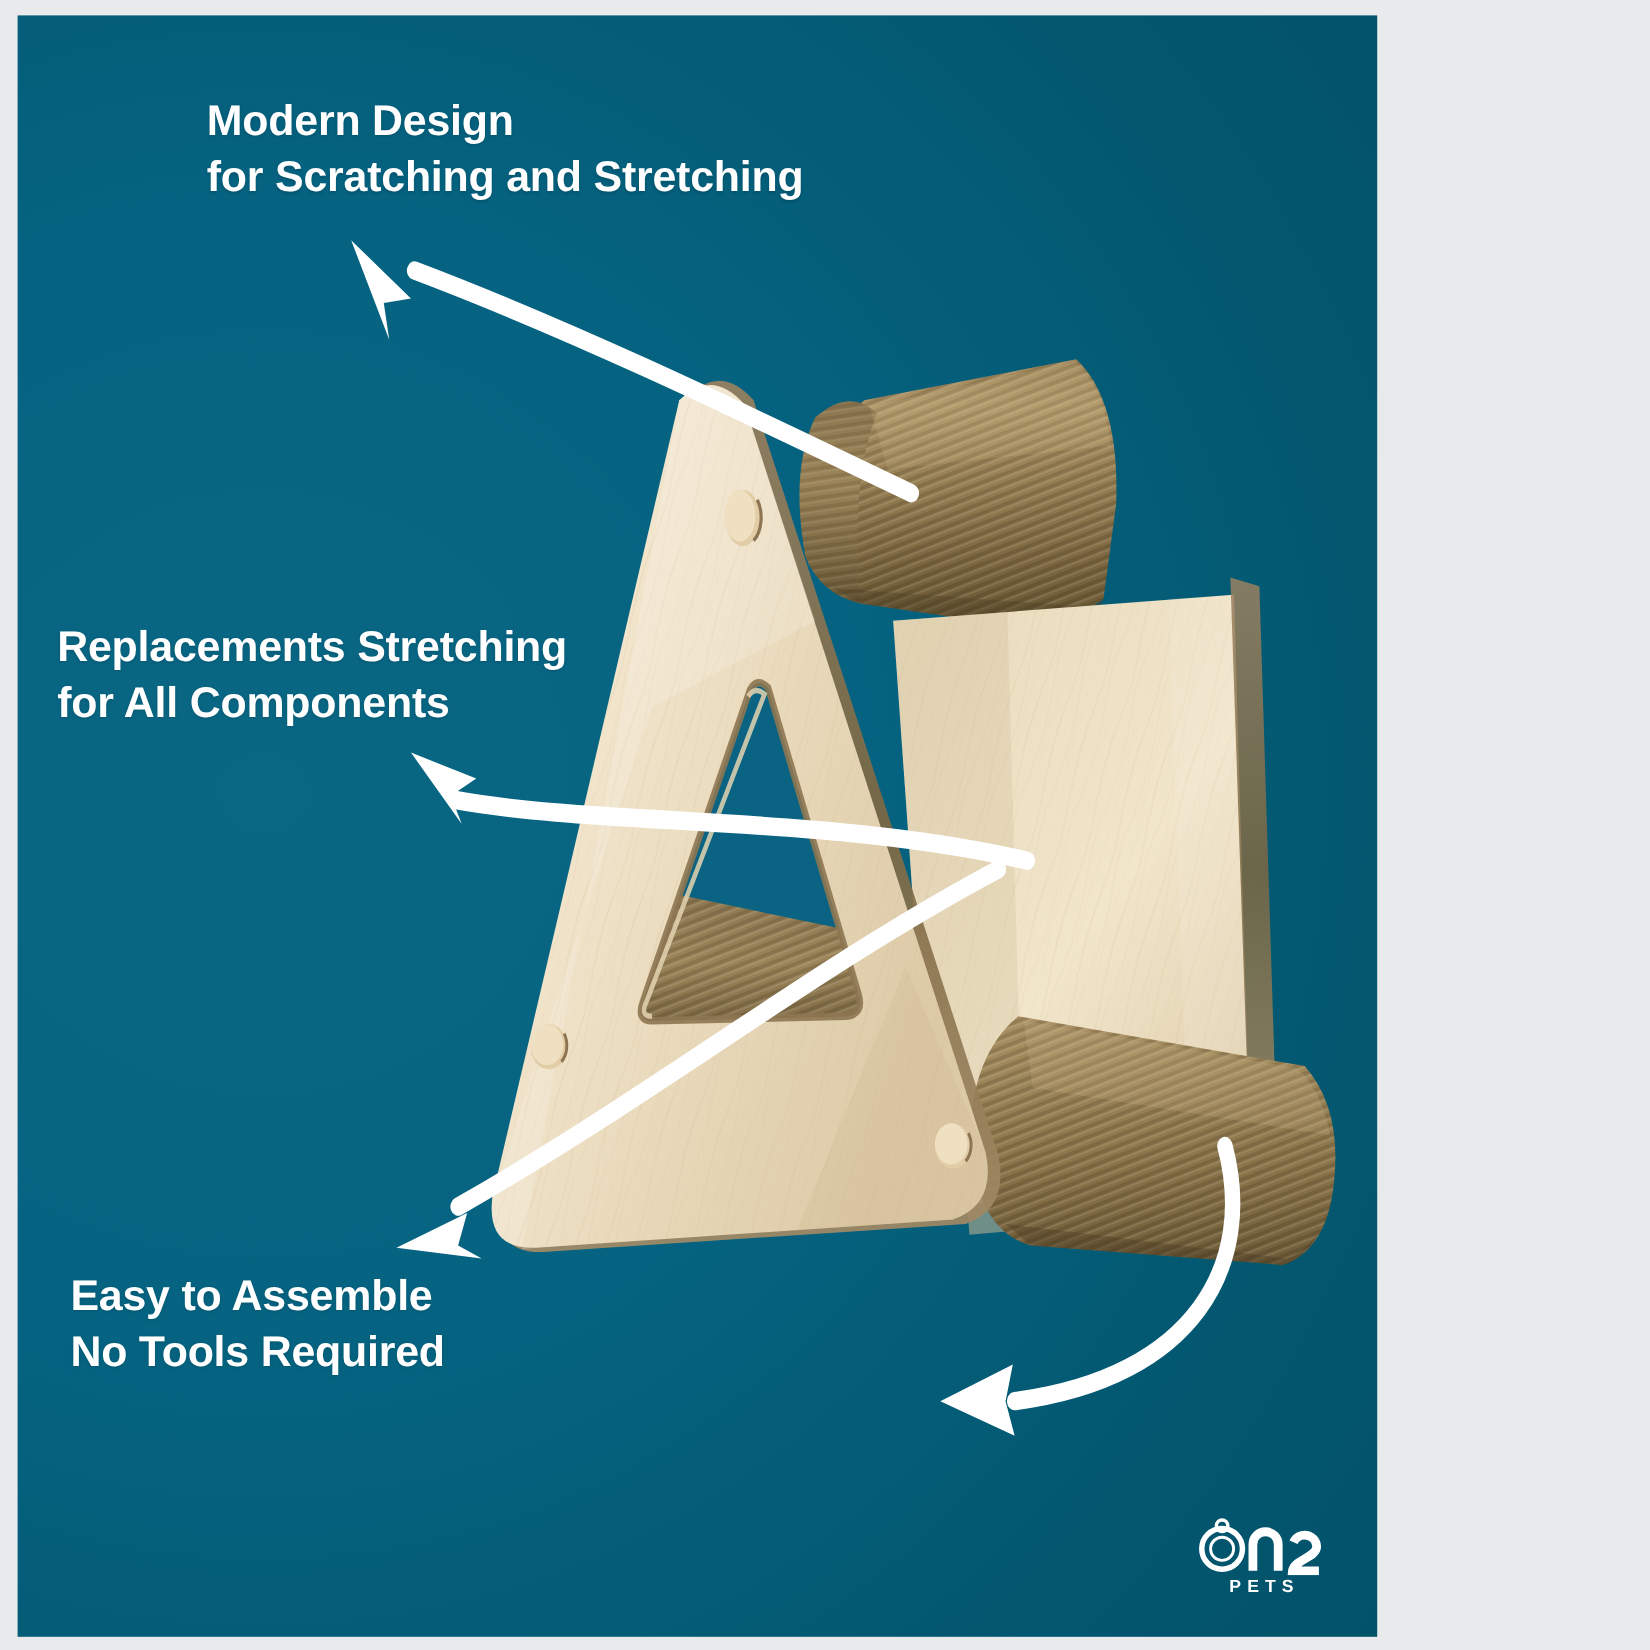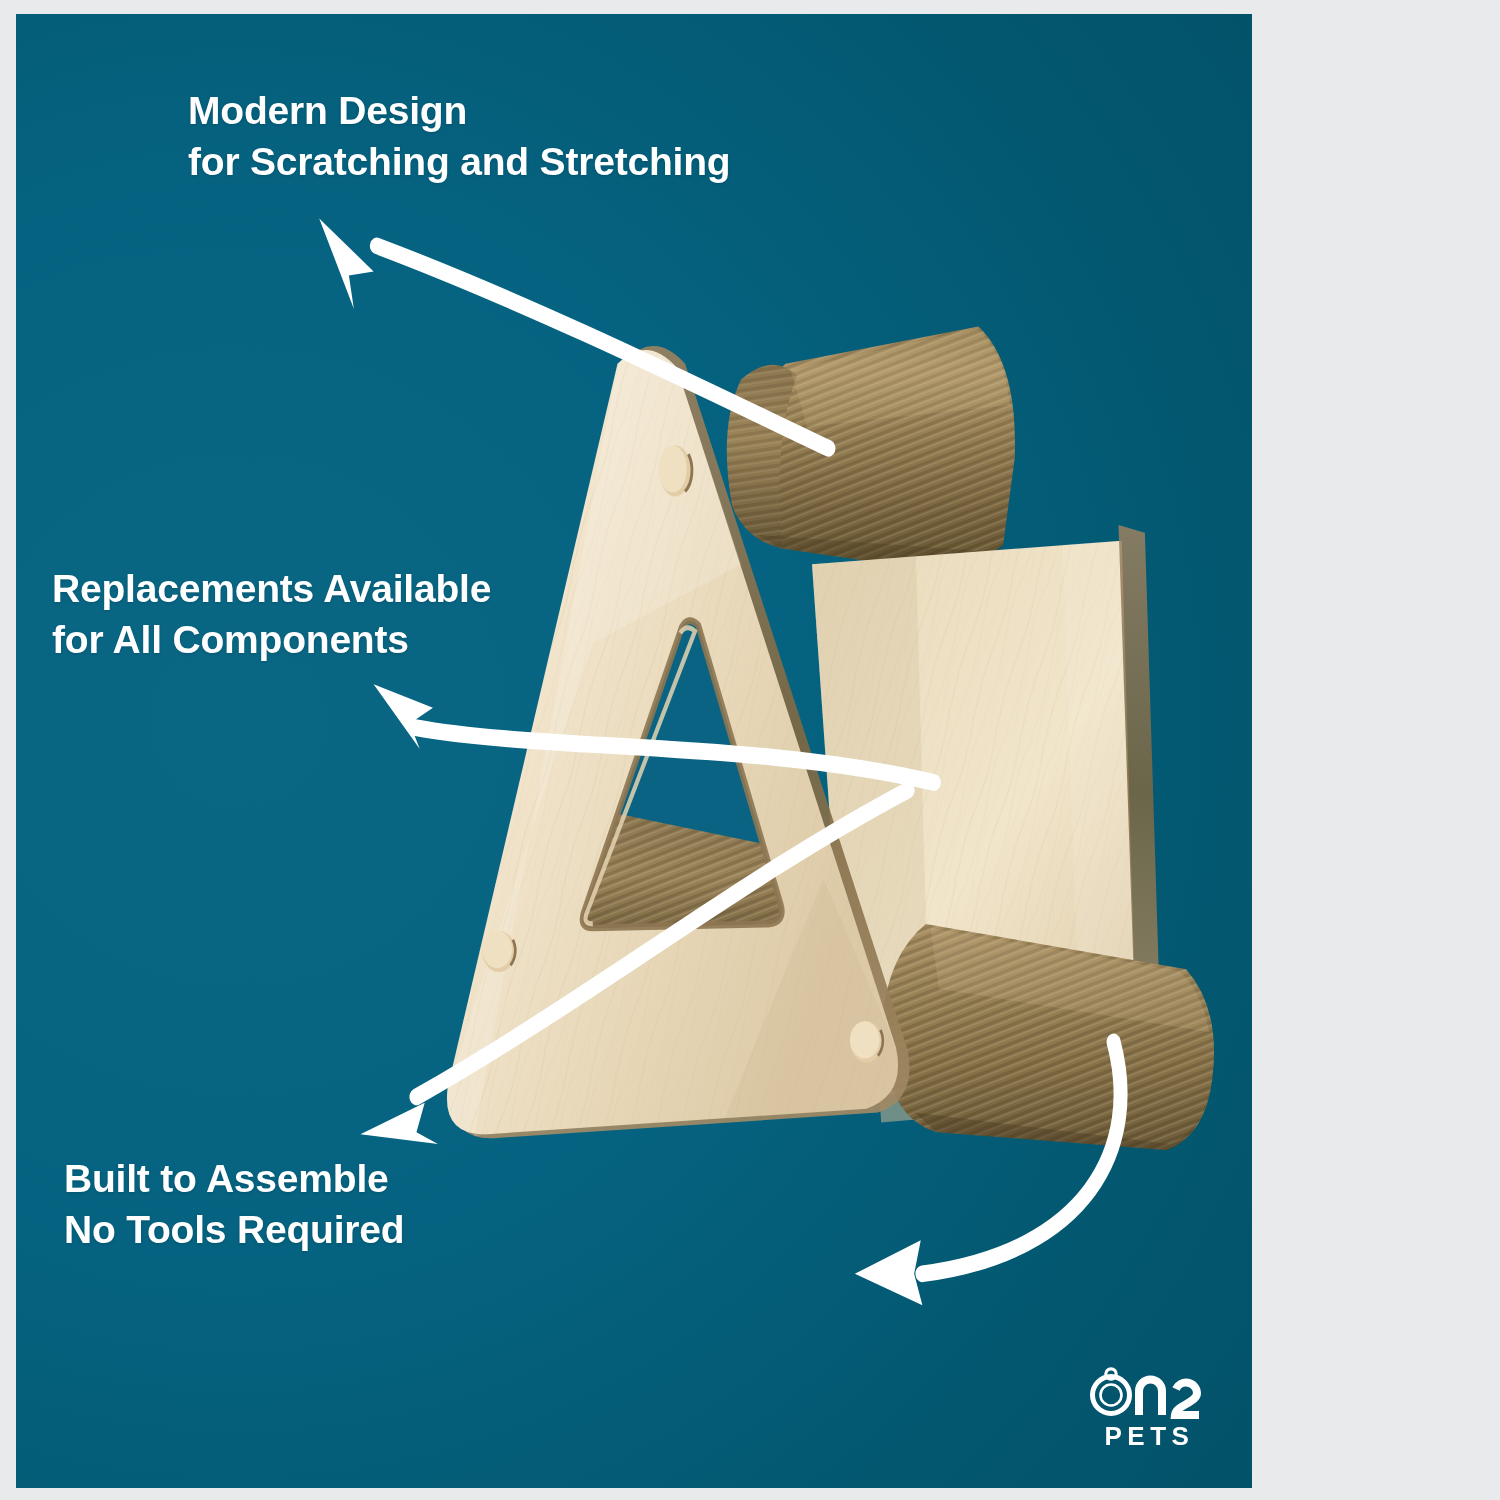--- a/index.html
+++ b/index.html
@@ -27,21 +27,21 @@
            text-shadow:0 1px 3px rgba(0,0,0,.16);white-space:pre-line;}
   .cap-1{left:172px;top:72px;}
   .cap-2{left:36px;top:550px;}
   .cap-3{left:48px;top:1140px;}
   .cap-4{left:604px;top:1232px;}
 
   
   #logo{position:absolute;right:42px;bottom:36px;text-align:center;
         display:flex;flex-direction:column;align-items:center;}
   #logo-mark{display:block;}
-  #logo-sub{color:#fff;font-weight:700;font-size:26px;letter-spacing:5.5px;
+  #logo-sub{color:#fff;font-weight:700;font-size:16px;letter-spacing:5.5px;
             margin-top:2px;margin-left:5px;}
 </style>
 </head>
 <body>
 
 <div id="stage">
 <div id="canvas">
 
   <div id="product">
     <svg viewBox="0 0 1500 1500" preserveAspectRatio="none">
@@ -231,23 +231,23 @@
 
       <g>
         <path d="M 1332 1046 C 1366 1154 1300 1260 1100 1282" stroke="#ffffff" stroke-width="17" fill="none" stroke-linecap="round"></path>
         <path d="M 1018 1282 L 1098 1248 L 1090 1282 L 1100 1314 Z" fill="#ffffff"></path>
       </g>
     </svg>
   </div>
 
   <div class="caption cap-1">Modern Design
 for Scratching and Stretching</div>
-  <div class="caption cap-2">Replacements Available
+  <div class="caption cap-2">Replacements Stretching
 for All Components</div>
-  <div class="caption cap-3">Built to Assemble
+  <div class="caption cap-3">Easy to Assemble
 No Tools Required</div>
 
   <div id="logo">
     <svg id="logo-mark" width="126" height="54" viewBox="0 0 126 54">
 
       <circle cx="27" cy="9" r="5.2" fill="none" stroke="#ffffff" stroke-width="3.2"></circle>
 
       <circle cx="27" cy="30" r="18.5" fill="none" stroke="#ffffff" stroke-width="5"></circle>
       <circle cx="27" cy="30" r="10.5" fill="none" stroke="#ffffff" stroke-width="2.6"></circle>
 

